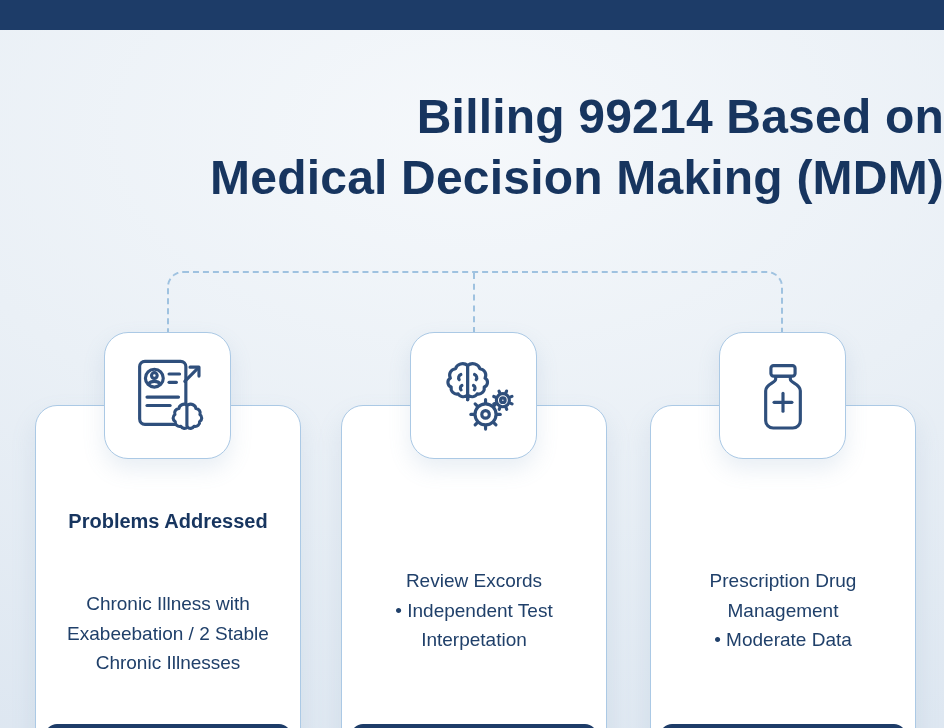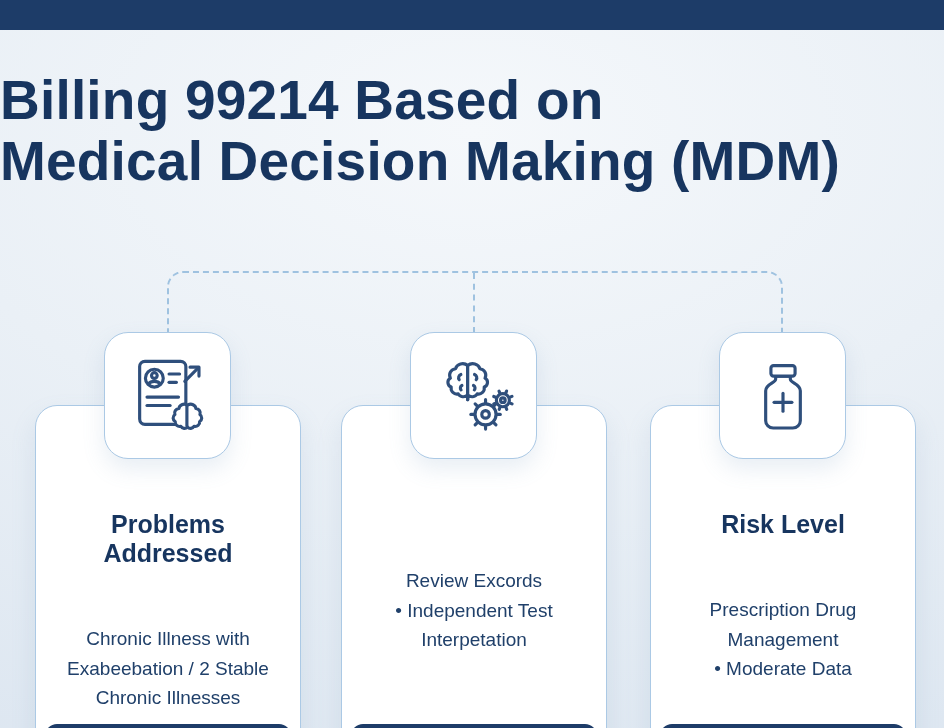--- a/index.html
+++ b/index.html
@@ -13,24 +13,24 @@
     background: radial-gradient(130% 100% at 50% 18%, #f5f8fb 0%, #eaf0f6 45%, #dbe5f0 100%);
   }
 
   .topbar {
     position: absolute; top: 0; left: 0;
     width: 100%; height: 30px;
     background: #1d3c68;
   }
 
   .title {
-    position: absolute; top: 70px; left: 0;
+    position: absolute; top: 86px; left: 0;
     width: 100%;
-    text-align: left;
-    font-size: 55px; line-height: 61px;
+    text-align: right;
+    font-size: 48px; line-height: 61px;
     font-weight: 700;
     color: #17355f;
     white-space: pre-line;
     letter-spacing: 0.2px;
   }
 
   .conn-frame {
     position: absolute; left: 167px; top: 271px;
     width: 616px; height: 62px;
     border: 2px dashed #9fc2e0;
@@ -53,21 +53,21 @@
     text-align: center;
     padding: 104px 18px 0;
     overflow: hidden;
     z-index: 1;
   }
   .card-1 { left: 35px; }
   .card-2 { left: 341px; }
   .card-3 { left: 650px; }
 
   .card-title {
-    font-size: 25px;
+    font-size: 20px;
     font-weight: 700;
     color: #17355f;
   }
   .card-body {
     margin-top: 56px;
     font-size: 19px;
     line-height: 29.5px;
     color: #20406a;
     white-space: pre-line;
   }
@@ -186,20 +186,19 @@
   </section>
 
   <section class="card card-2">
     <p class="card-body">Review Excords
 • Independent Test
 Interpetation</p>
     <div class="card-footer"></div>
   </section>
 
   <section class="card card-3">
-    <h2 class="card-title">Risk Level</h2>
     <p class="card-body">Prescription Drug
 Management
 • Moderate Data</p>
     <div class="card-footer"></div>
   </section>
 
 </div>
 
 </body></html>

